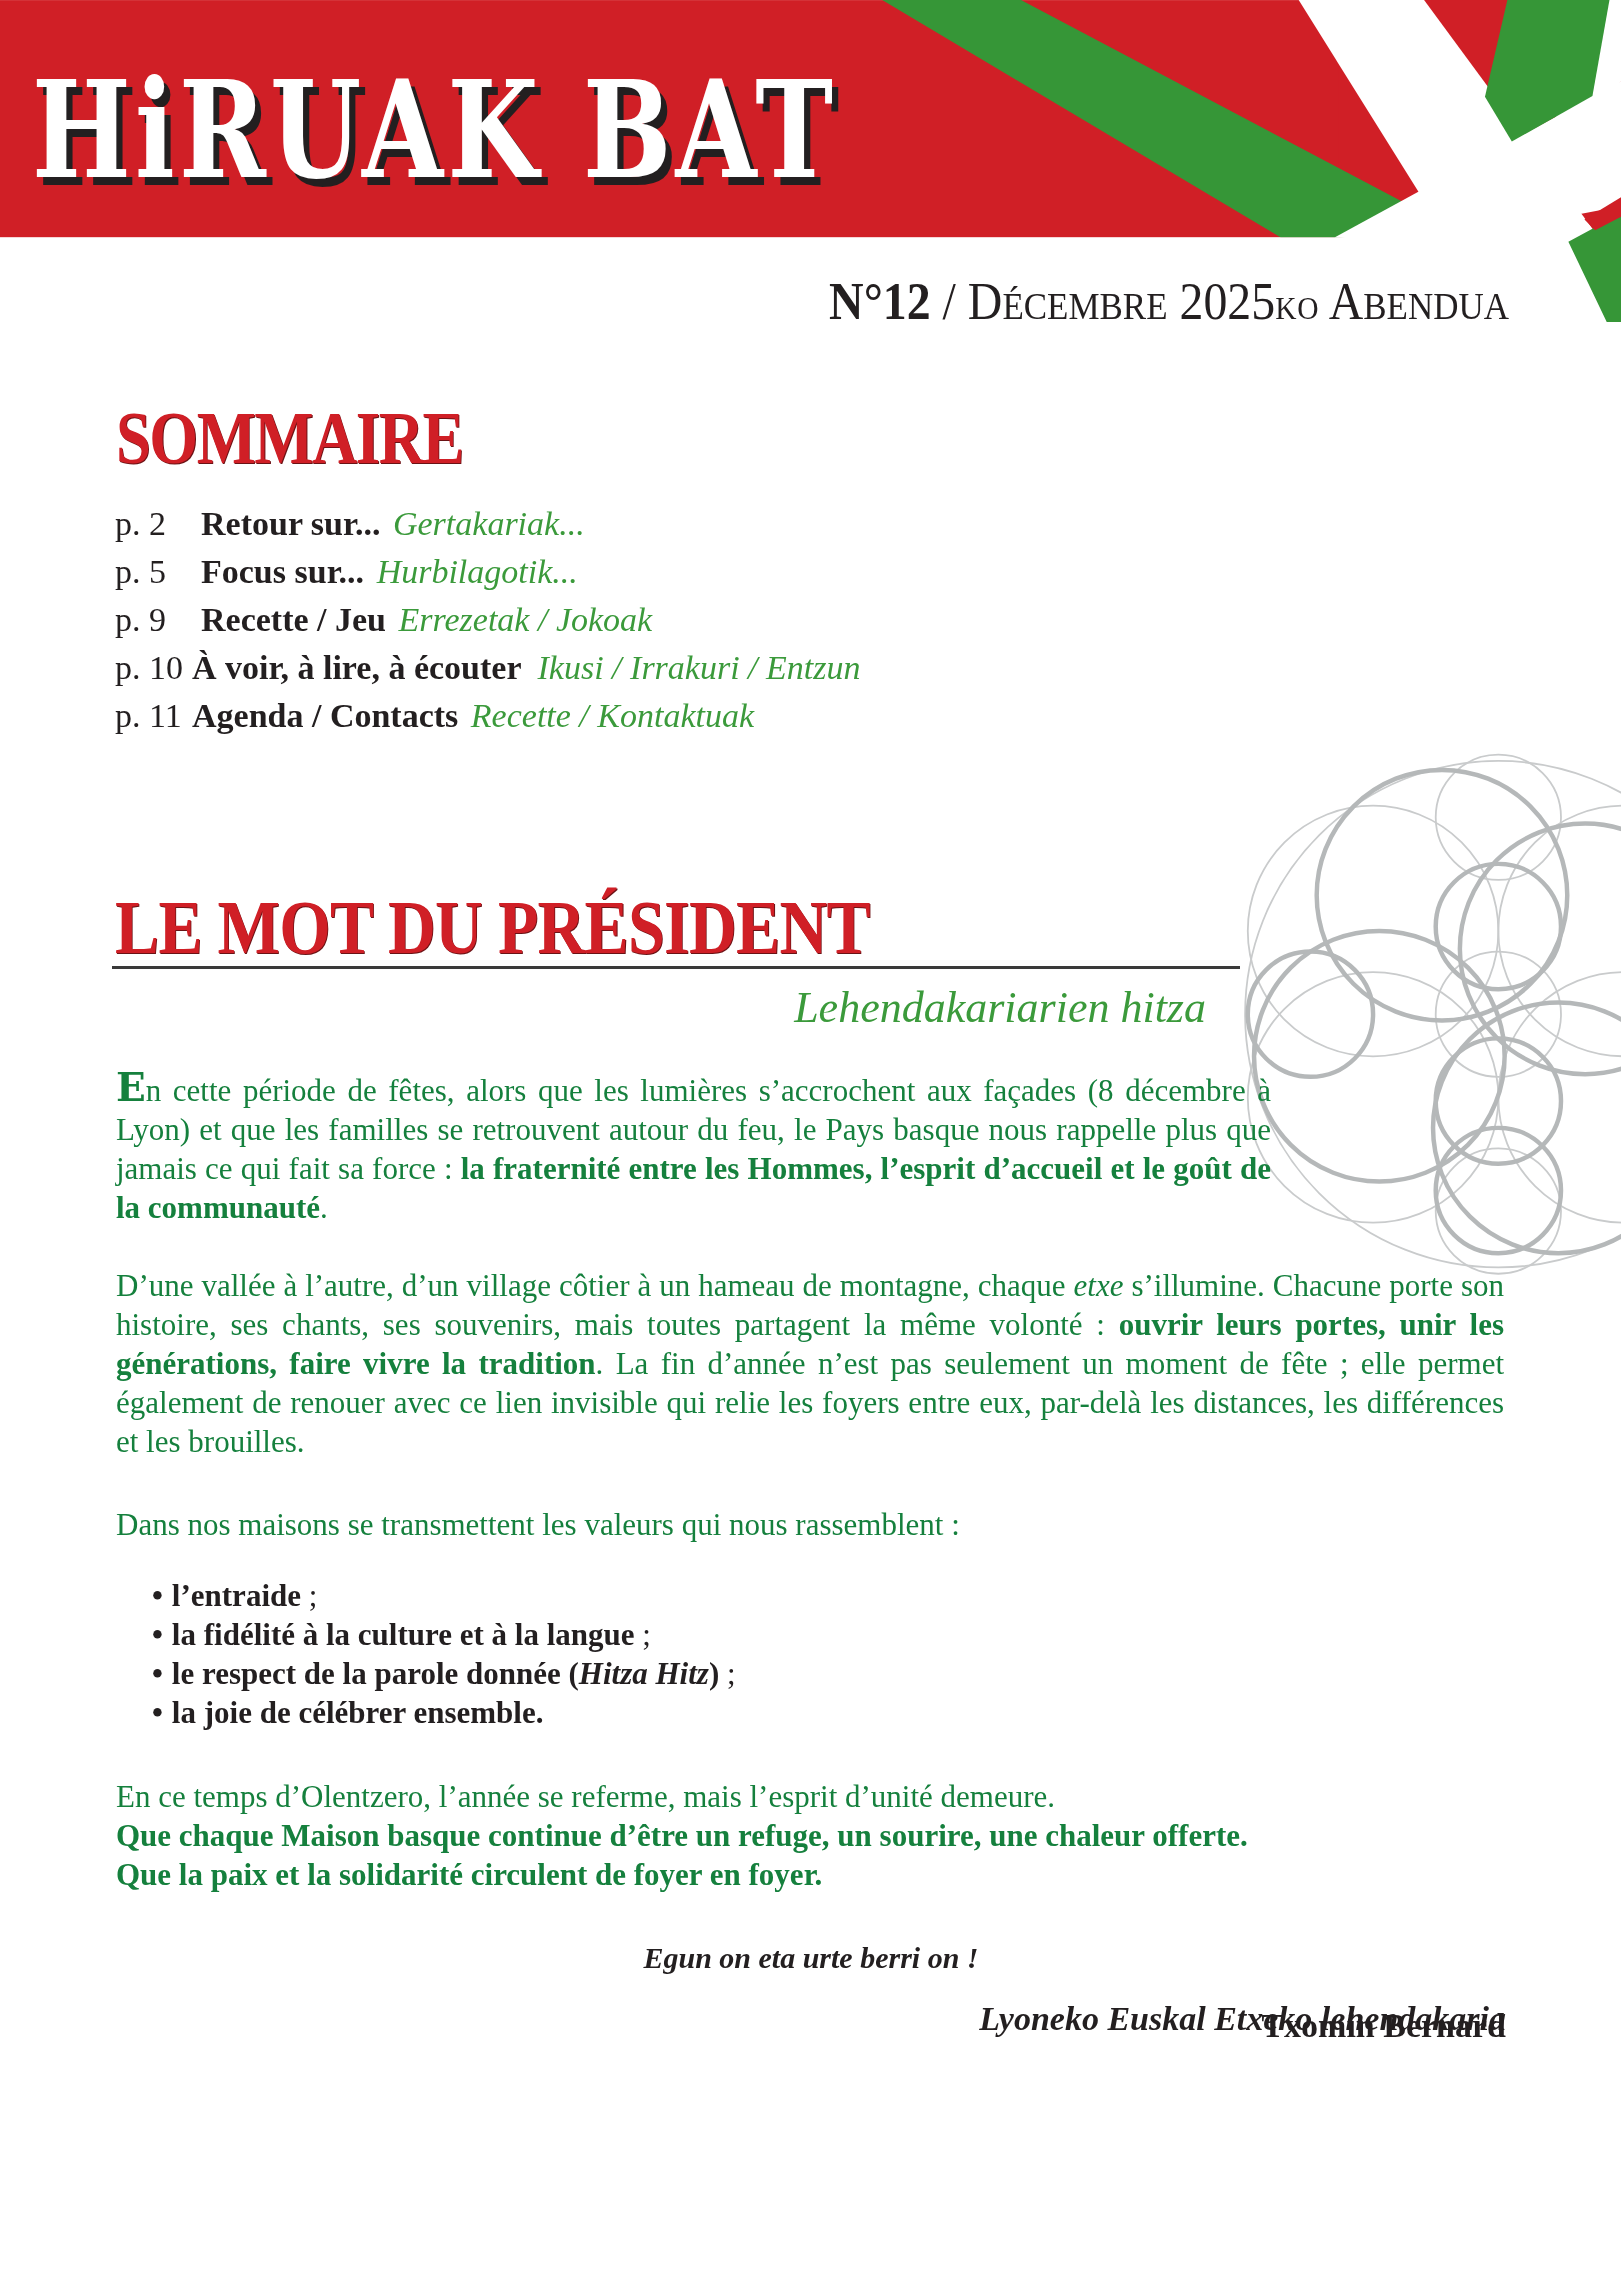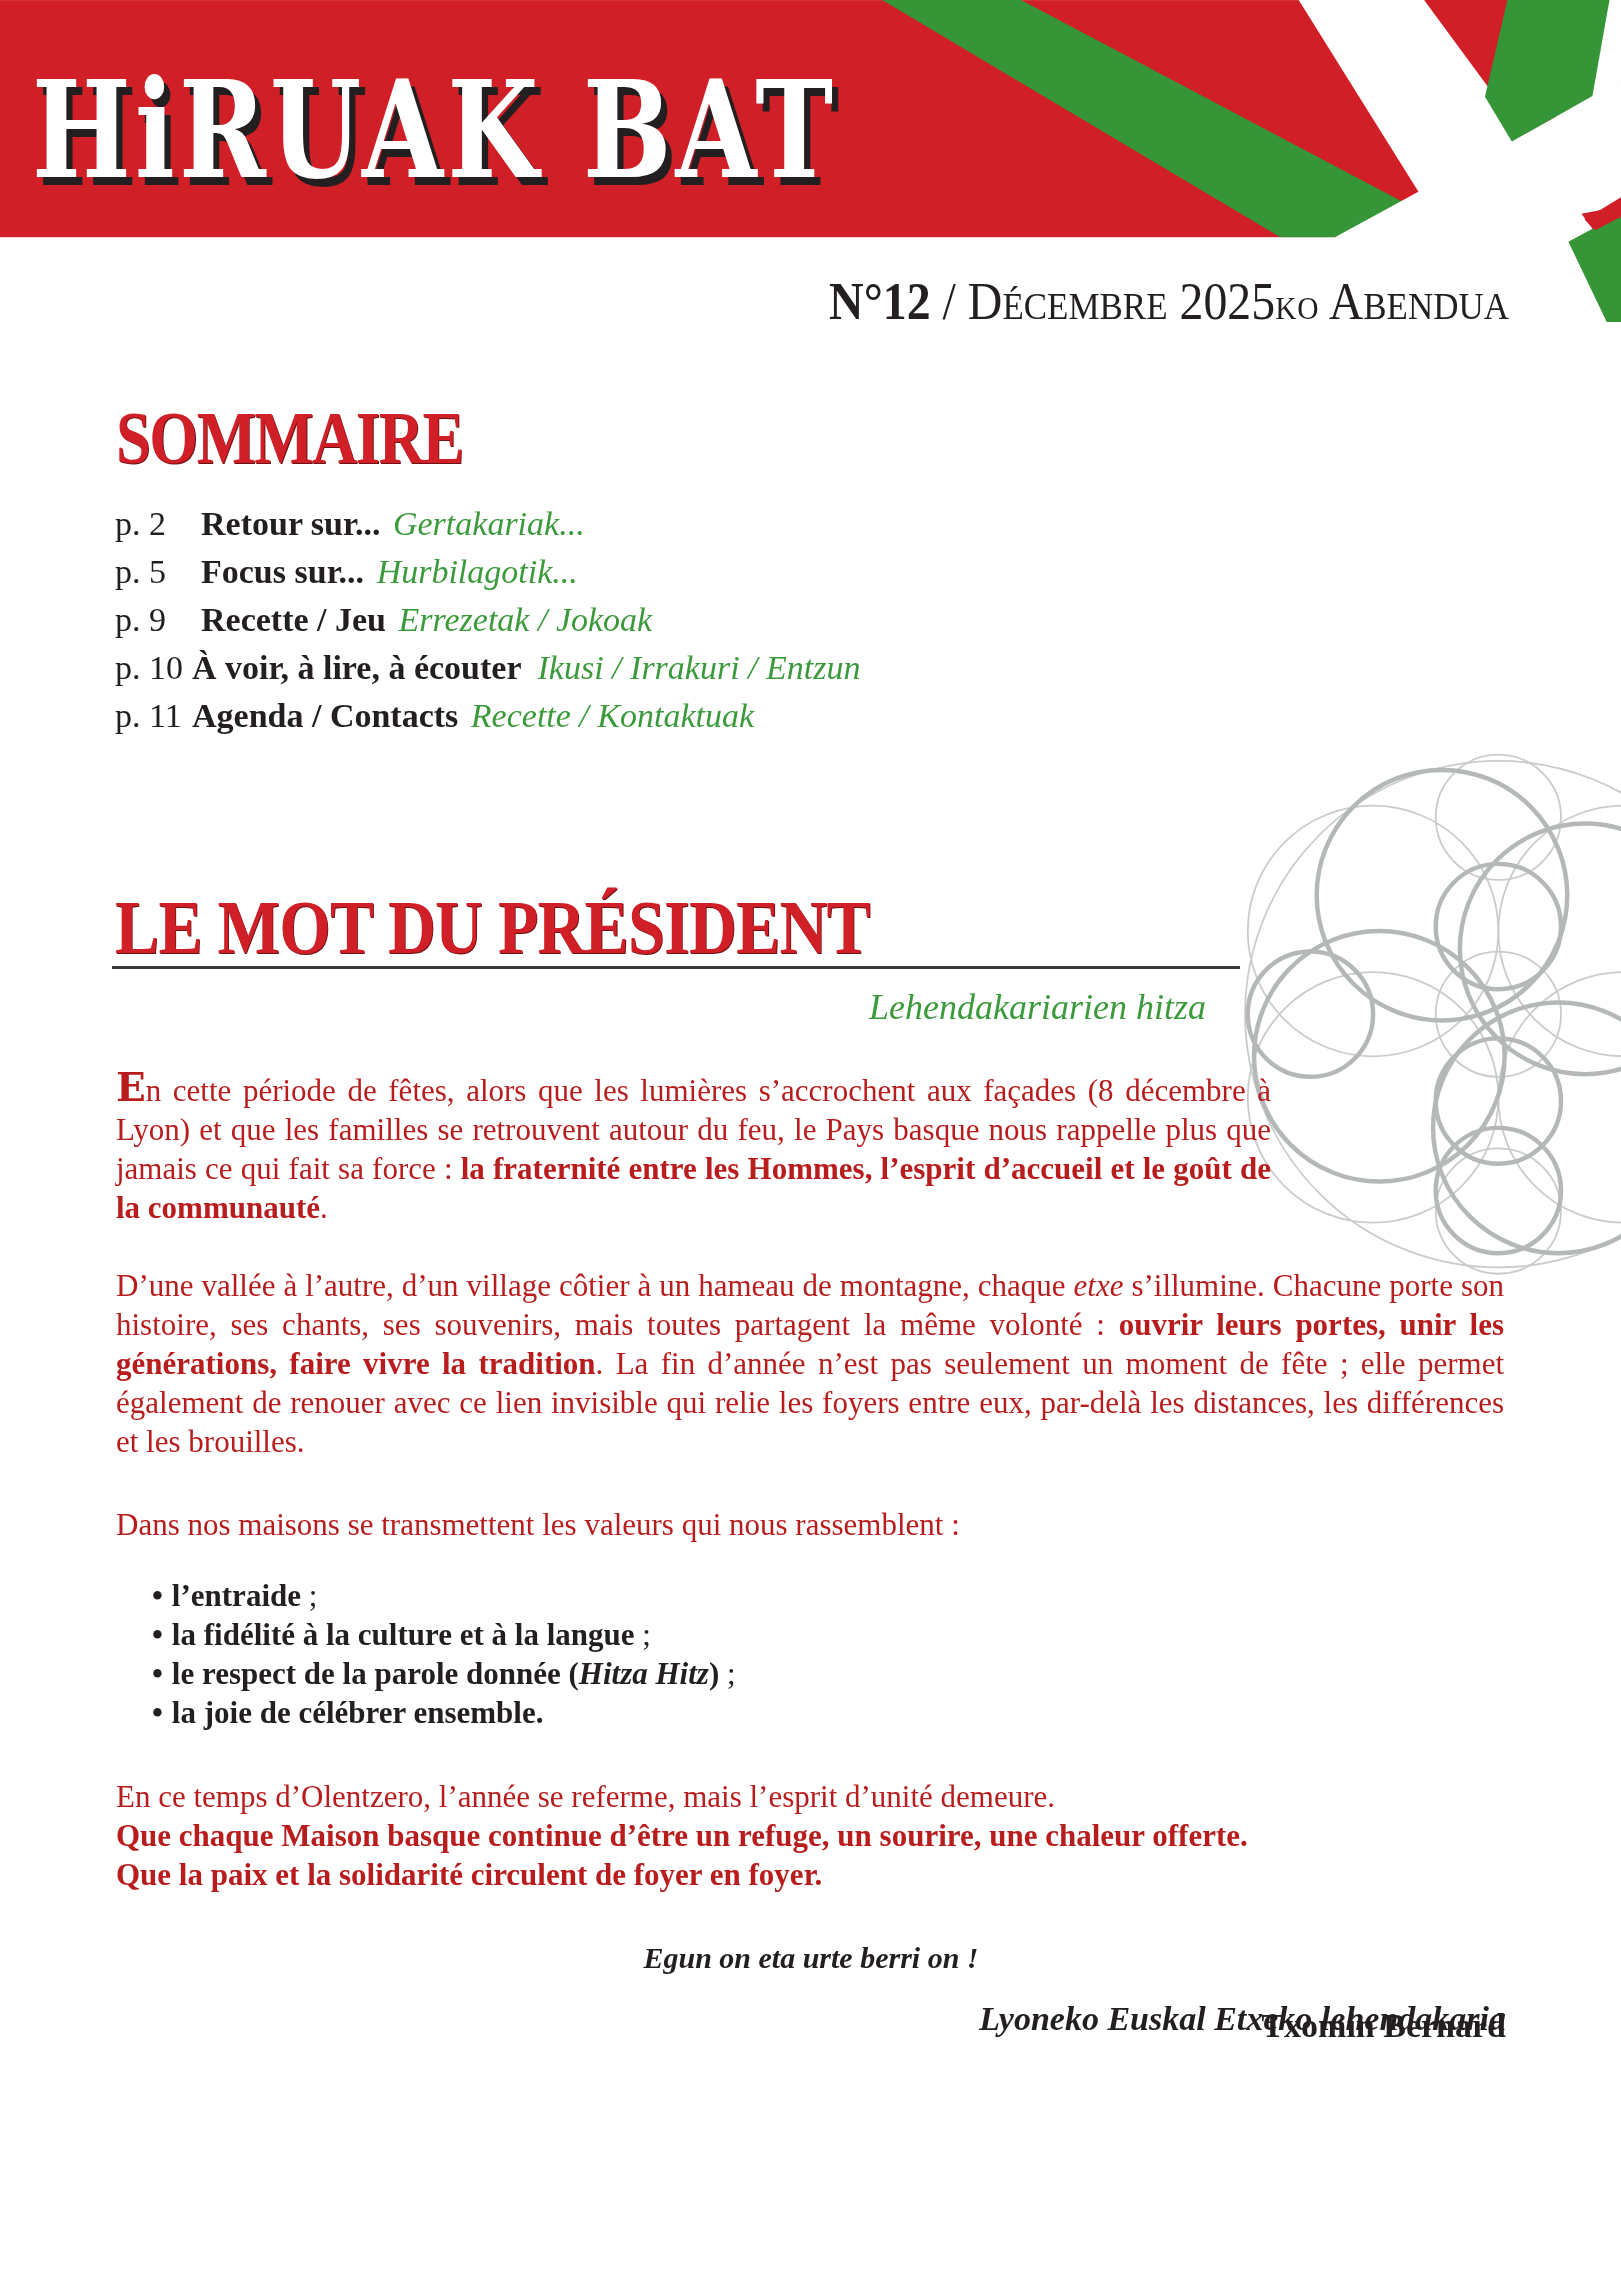--- a/index.html
+++ b/index.html
@@ -28,24 +28,24 @@
   #toc li { height:48px; font-size:34px; line-height:47px; white-space:nowrap; }
   #toc .pg { display:inline-block; width:86px; color:#231f20; }
   #toc .fr { font-weight:bold; color:#231f20; }
   #toc .eu { font-style:italic; color:#3b9a3b; margin-left:12.5px; }
 
   
   #section-title { left:115px; top:887px; font-size:77px; line-height:81px; font-weight:bold; color:#d01f26;
                    transform:scaleX(0.86); transform-origin:left top; white-space:nowrap;
                    text-shadow:0.9px 0.9px 0 #6b1215; letter-spacing:-0.9px; }
   #section-rule { left:112px; top:966px; width:1128px; height:2.7px; background:#3a3a3a; }
-  #section-sub { right:416px; top:985px; font-size:36px; line-height:45px; font-style:italic; color:#3b9a3b; }
+  #section-sub { right:416px; top:985px; font-size:44px; line-height:45px; font-style:italic; color:#3b9a3b; }
 
   
-  .para { left:116px; width:1388px; font-size:31px; line-height:39px; text-align:justify; color:#b91c1c; }
+  .para { left:116px; width:1388px; font-size:31px; line-height:39px; text-align:justify; color:#15803d; }
   .para b { font-weight:bold; }
   #p1 { top:1068px; width:1155px; }
   #p1 .drop { font-family:"DejaVu Serif",serif; font-weight:bold; font-size:39px; }
   #p2 { top:1266px; }
   #p3 { top:1505px; }
   #values { left:152px; top:1576px; margin:0; padding:0; list-style:none; font-size:31px; line-height:39px; font-weight:bold; }
   #values li::before { content:"\2022"; margin-right:9px; }
   #values .plain { font-weight:normal; }
   #p4 { top:1777px; width:1388px; text-align:left; }
   #wish { left:0; width:1622px; top:1938px; text-align:center; font-size:30px; line-height:39px; font-style:italic; font-weight:bold; }

